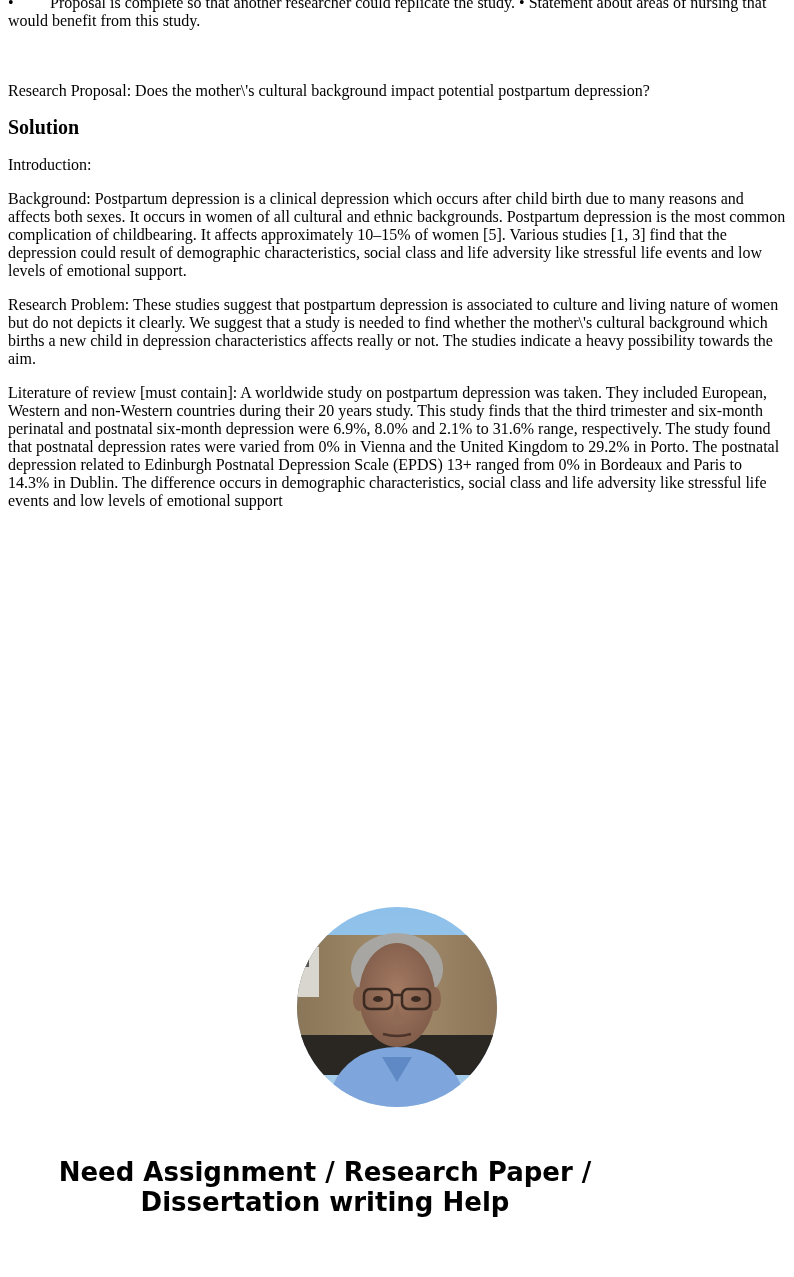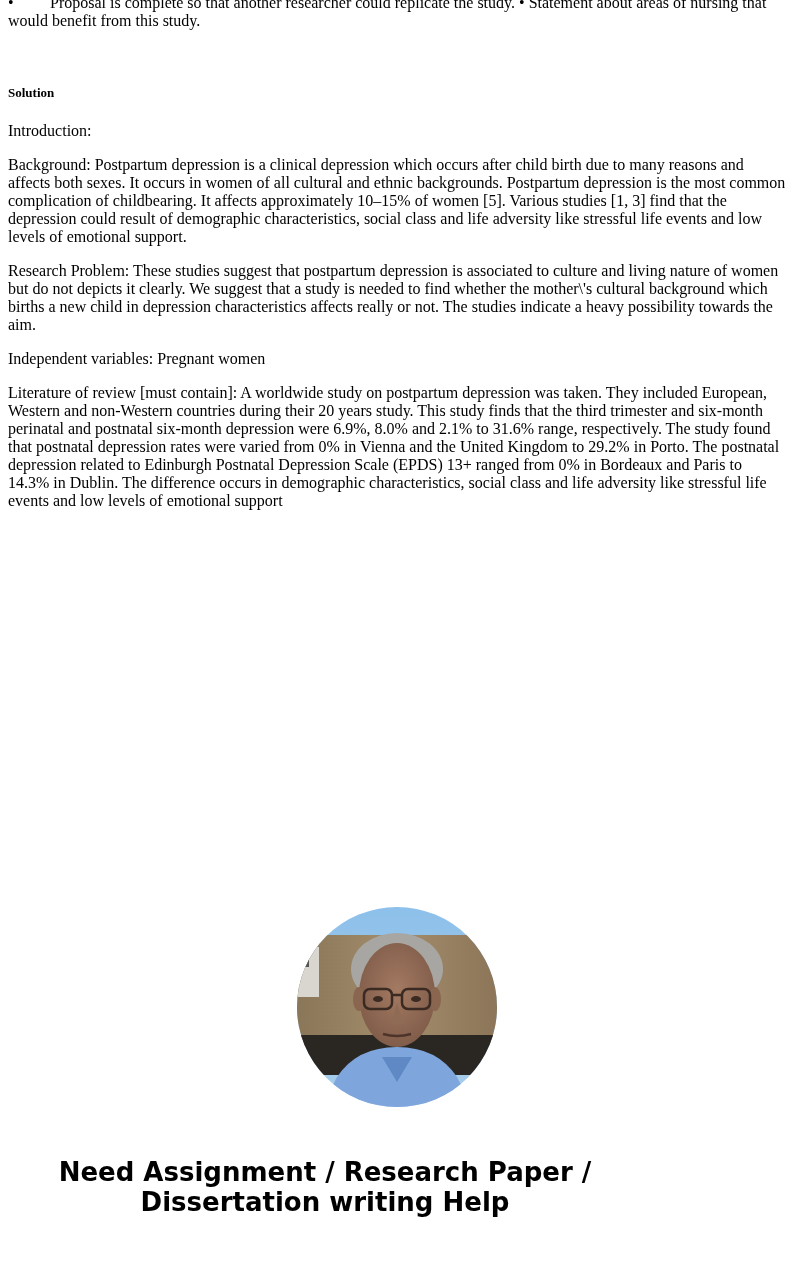--- a/index.html
+++ b/index.html
@@ -16,21 +16,21 @@
     .content {
       position: absolute;
       left: 8px;
       top: -6px;
       width: 778px;
     }
     p { margin: 0 0 16px 0; }
     .top-para { margin-bottom: 52px; }
     .bullet-tab { display: inline-block; width: 42px; }
     h3.solution {
-      font-size: 13px;
+      font-size: 20px;
       font-weight: bold;
       margin: 0 0 18px 0;
       line-height: 22px;
     }
     b { font-weight: normal; }
     .avatar-wrap {
       position: absolute;
       left: 297px;
       top: 907px;
       width: 200px;
@@ -50,31 +50,31 @@
       line-height: 30px;
       color: #000000;
     }
   </style>
 </head>
 <body>
 
 <div class="content">
   <p class="top-para"><span class="bullet-tab">•</span><span>Proposal is complete so that another researcher could replicate the study. • Statement about areas of nursing that would benefit from this study.</span></p>
 
+  <p>Research Proposal: Does the mother\'s cultural background impact potential postpartum depression?</p>
 
   <h3 class="solution">Solution</h3>
 
   <p><b>Introduction:</b></p>
 
   <p><b>Background:</b><span> Postpartum depression is a clinical depression which occurs after child birth due to many reasons and affects both sexes. It occurs in women of all cultural and ethnic backgrounds. Postpartum depression is the most common complication of childbearing. It affects approximately 10–15% of women [5]. Various studies [1, 3] find that the depression could result of demographic characteristics, social class and life adversity like stressful life events and low levels of emotional support.</span></p>
 
   <p><b>Research Problem:</b><span> These studies suggest that postpartum depression is associated to culture and living nature of women but do not depicts it clearly. We suggest that a study is needed to find whether the mother\'s cultural background which births a new child in depression characteristics affects really or not. The studies indicate a heavy possibility towards the aim.</span></p>
 
 
-  <p>Independent variables: Pregnant women</p>
 
   <p><b>Literature of review [must contain]:</b><span> A worldwide study on postpartum depression was taken. They included European, Western and non-Western countries during their 20 years study. This study finds that the third trimester and six-month perinatal and postnatal six-month depression were 6.9%, 8.0% and 2.1% to 31.6% range, respectively. The study found that postnatal depression rates were varied from 0% in Vienna and the United Kingdom to 29.2% in Porto. The postnatal depression related to Edinburgh Postnatal Depression Scale (EPDS) 13+ ranged from 0% in Bordeaux and Paris to 14.3% in Dublin. The difference occurs in demographic characteristics, social class and life adversity like stressful life events and low levels of emotional support</span></p>
 
 </div>
 
 <div class="avatar-wrap">
   <svg width="200" height="200" viewBox="0 0 200 200">
     <defs>
       <linearGradient id="sky" x1="0" y1="0" x2="0" y2="1">
         <stop offset="0" stop-color="#8dc0ea"></stop>

